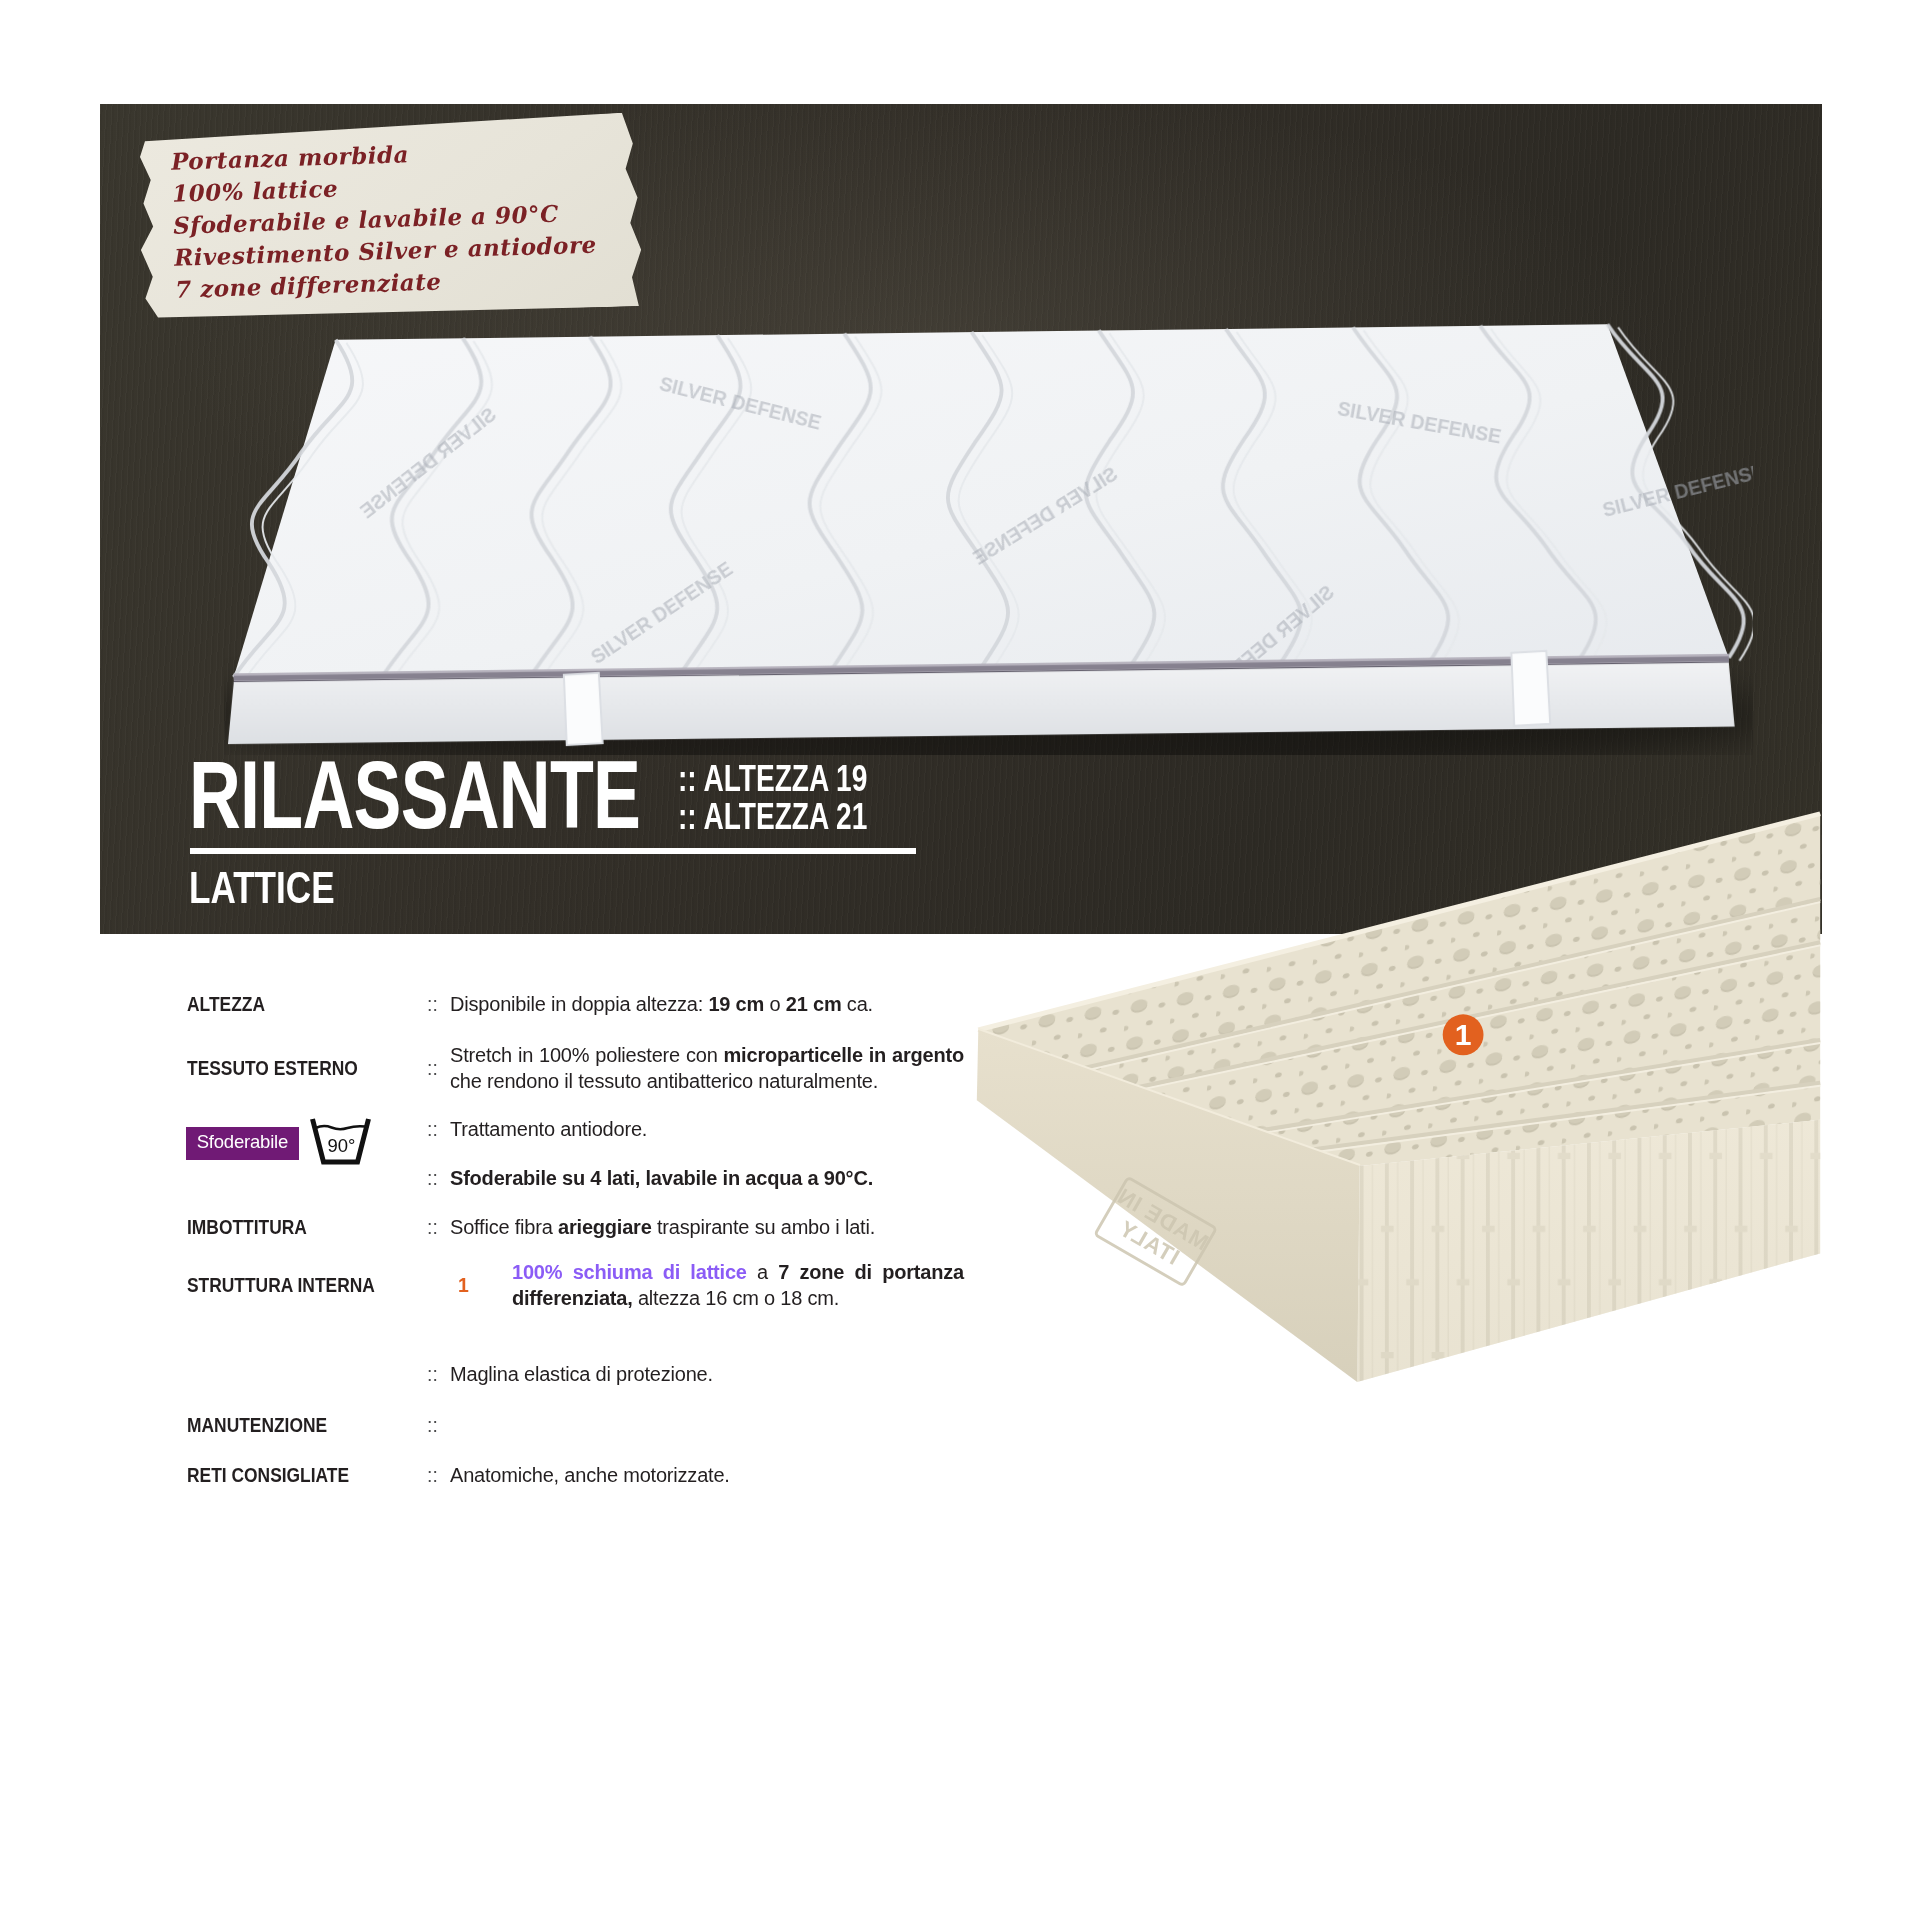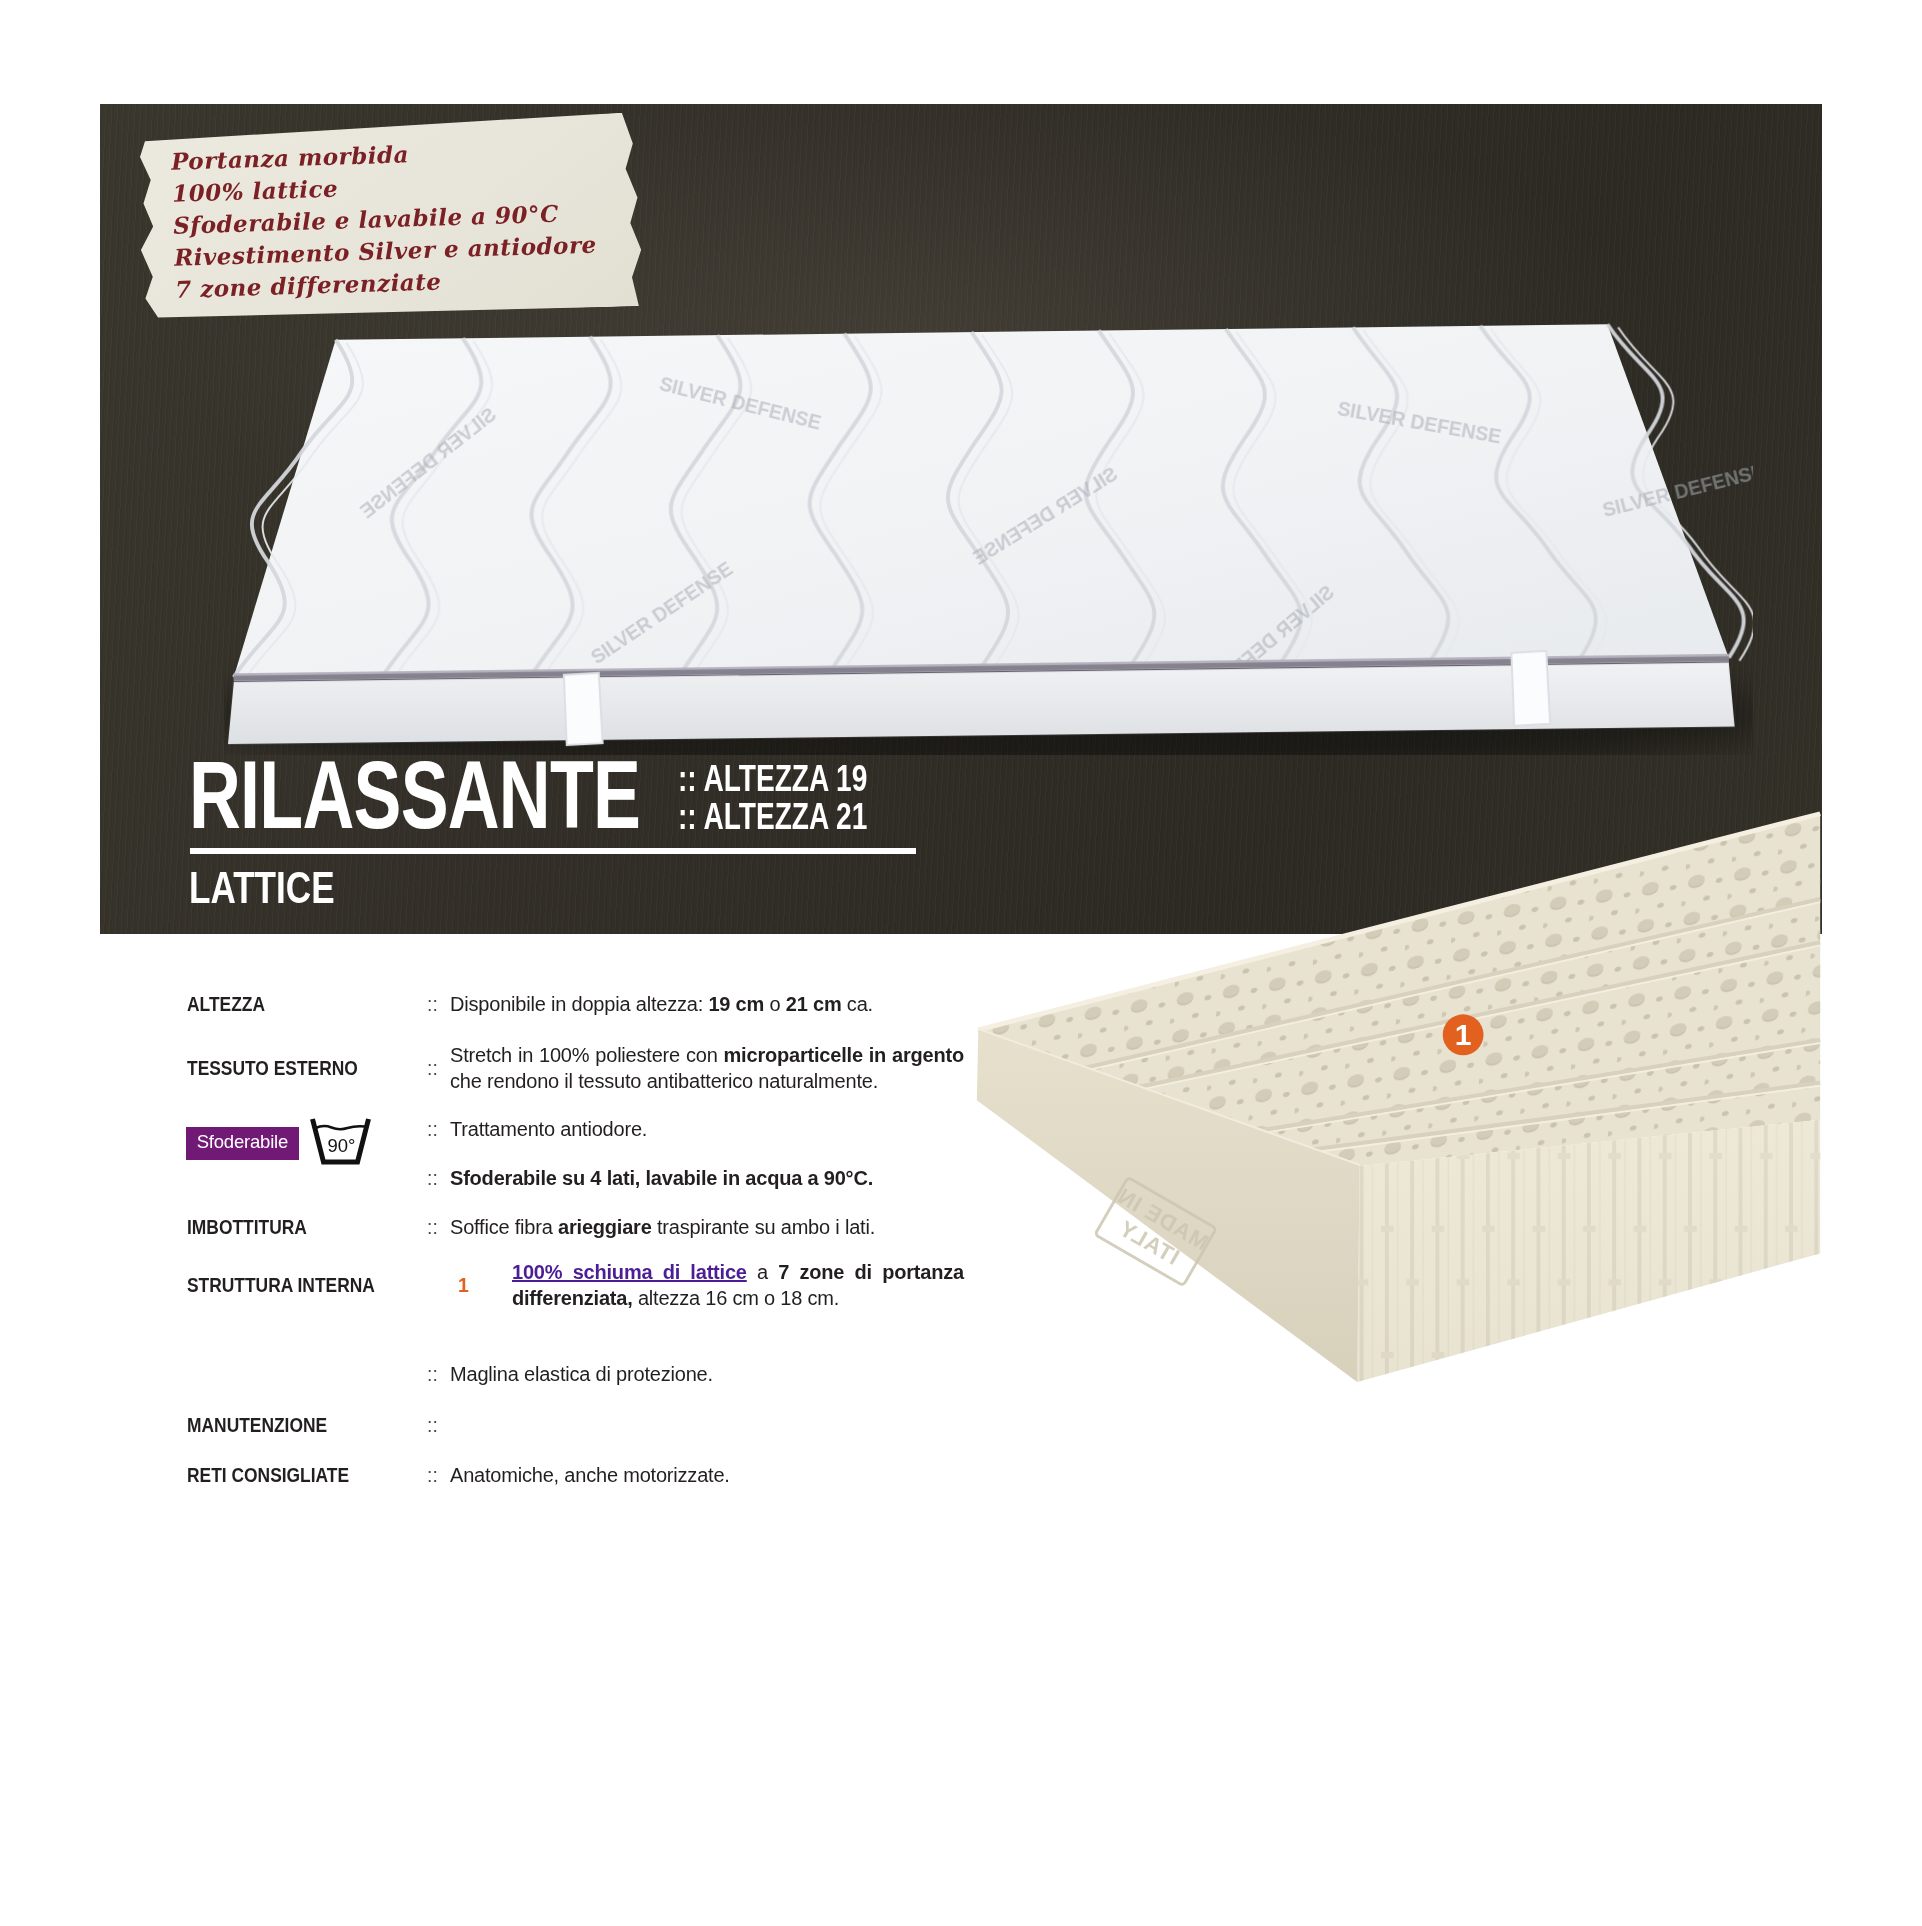--- a/index.html
+++ b/index.html
@@ -41,21 +41,21 @@
   .specs{position:absolute;left:187px;top:991px;width:777px;}
   .spec-row{display:flex;align-items:center;}
   .spec-label-cell{width:240px;flex:0 0 240px;}
   .spec-label{display:inline-block;font-weight:bold;font-size:20px;line-height:26px;
     letter-spacing:0;transform:scaleX(.87);transform-origin:left top;white-space:nowrap;}
   .spec-sep{width:23px;flex:0 0 23px;font-size:19.4px;line-height:26px;color:#4a4a4c;}
   .spec-sep.accent{color:#e2611f;font-weight:bold;}
   .spec-value{flex:1;font-size:20px;line-height:26px;letter-spacing:-0.2px;}
   .spec-value.justify{text-align:justify;}
   .spec-value b{font-weight:bold;}
-  .spec-value .accent{color:#4c1d95;font-weight:bold;text-decoration:underline;}
+  .spec-value .accent{color:#8b5cf6;font-weight:bold;}
 
   
   .removable-badge{position:absolute;left:186px;top:1115px;display:flex;align-items:flex-start;}
   .removable-box{background:#701a75;color:#ffffff;font-size:18.5px;line-height:18.5px;
     padding:6.8px 10.7px 7.8px 10.7px;margin-top:11.7px;letter-spacing:-0.2px;}
   .washtub{margin-left:6.8px;width:68px;height:50px;}
 
   
   .foam-wrap{position:absolute;left:971px;top:804px;width:855px;height:583px;}
 </style>

